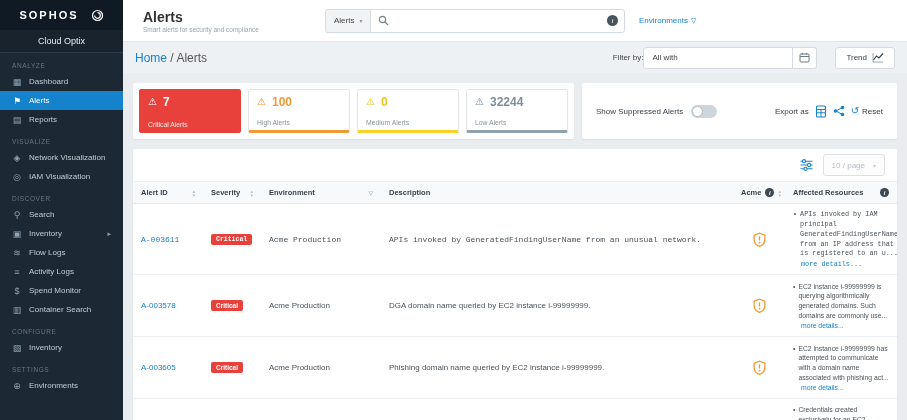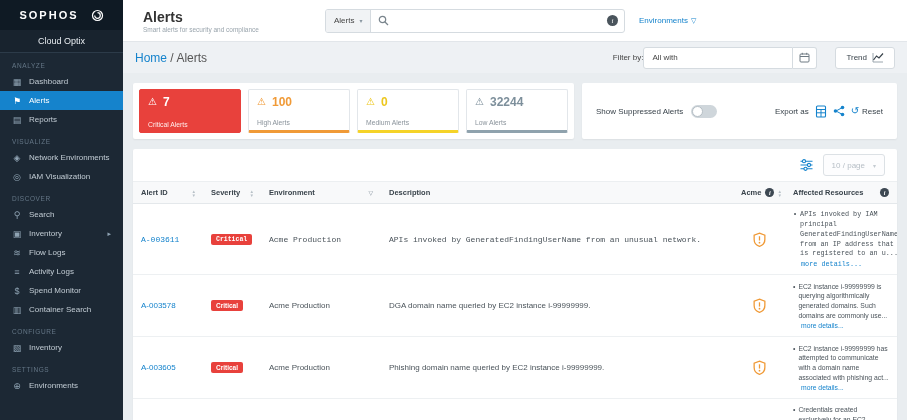--- a/index.html
+++ b/index.html
@@ -126,21 +126,21 @@
       <span>Alerts</span>
     </div>
     <div class="nav-item">
       <span class="nav-ic">▤</span>
       <span>Reports</span>
     </div>
 
     <div class="sec-title">VISUALIZE</div>
     <div class="nav-item">
       <span class="nav-ic">◈</span>
-      <span>Network Environments</span>
+      <span>Network Visualization</span>
     </div>
     <div class="nav-item">
       <span class="nav-ic">◎</span>
       <span>IAM Visualization</span>
     </div>
 
     <div class="sec-title">DISCOVER</div>
     <div class="nav-item">
       <span class="nav-ic">⚲</span>
       <span>Search</span>

